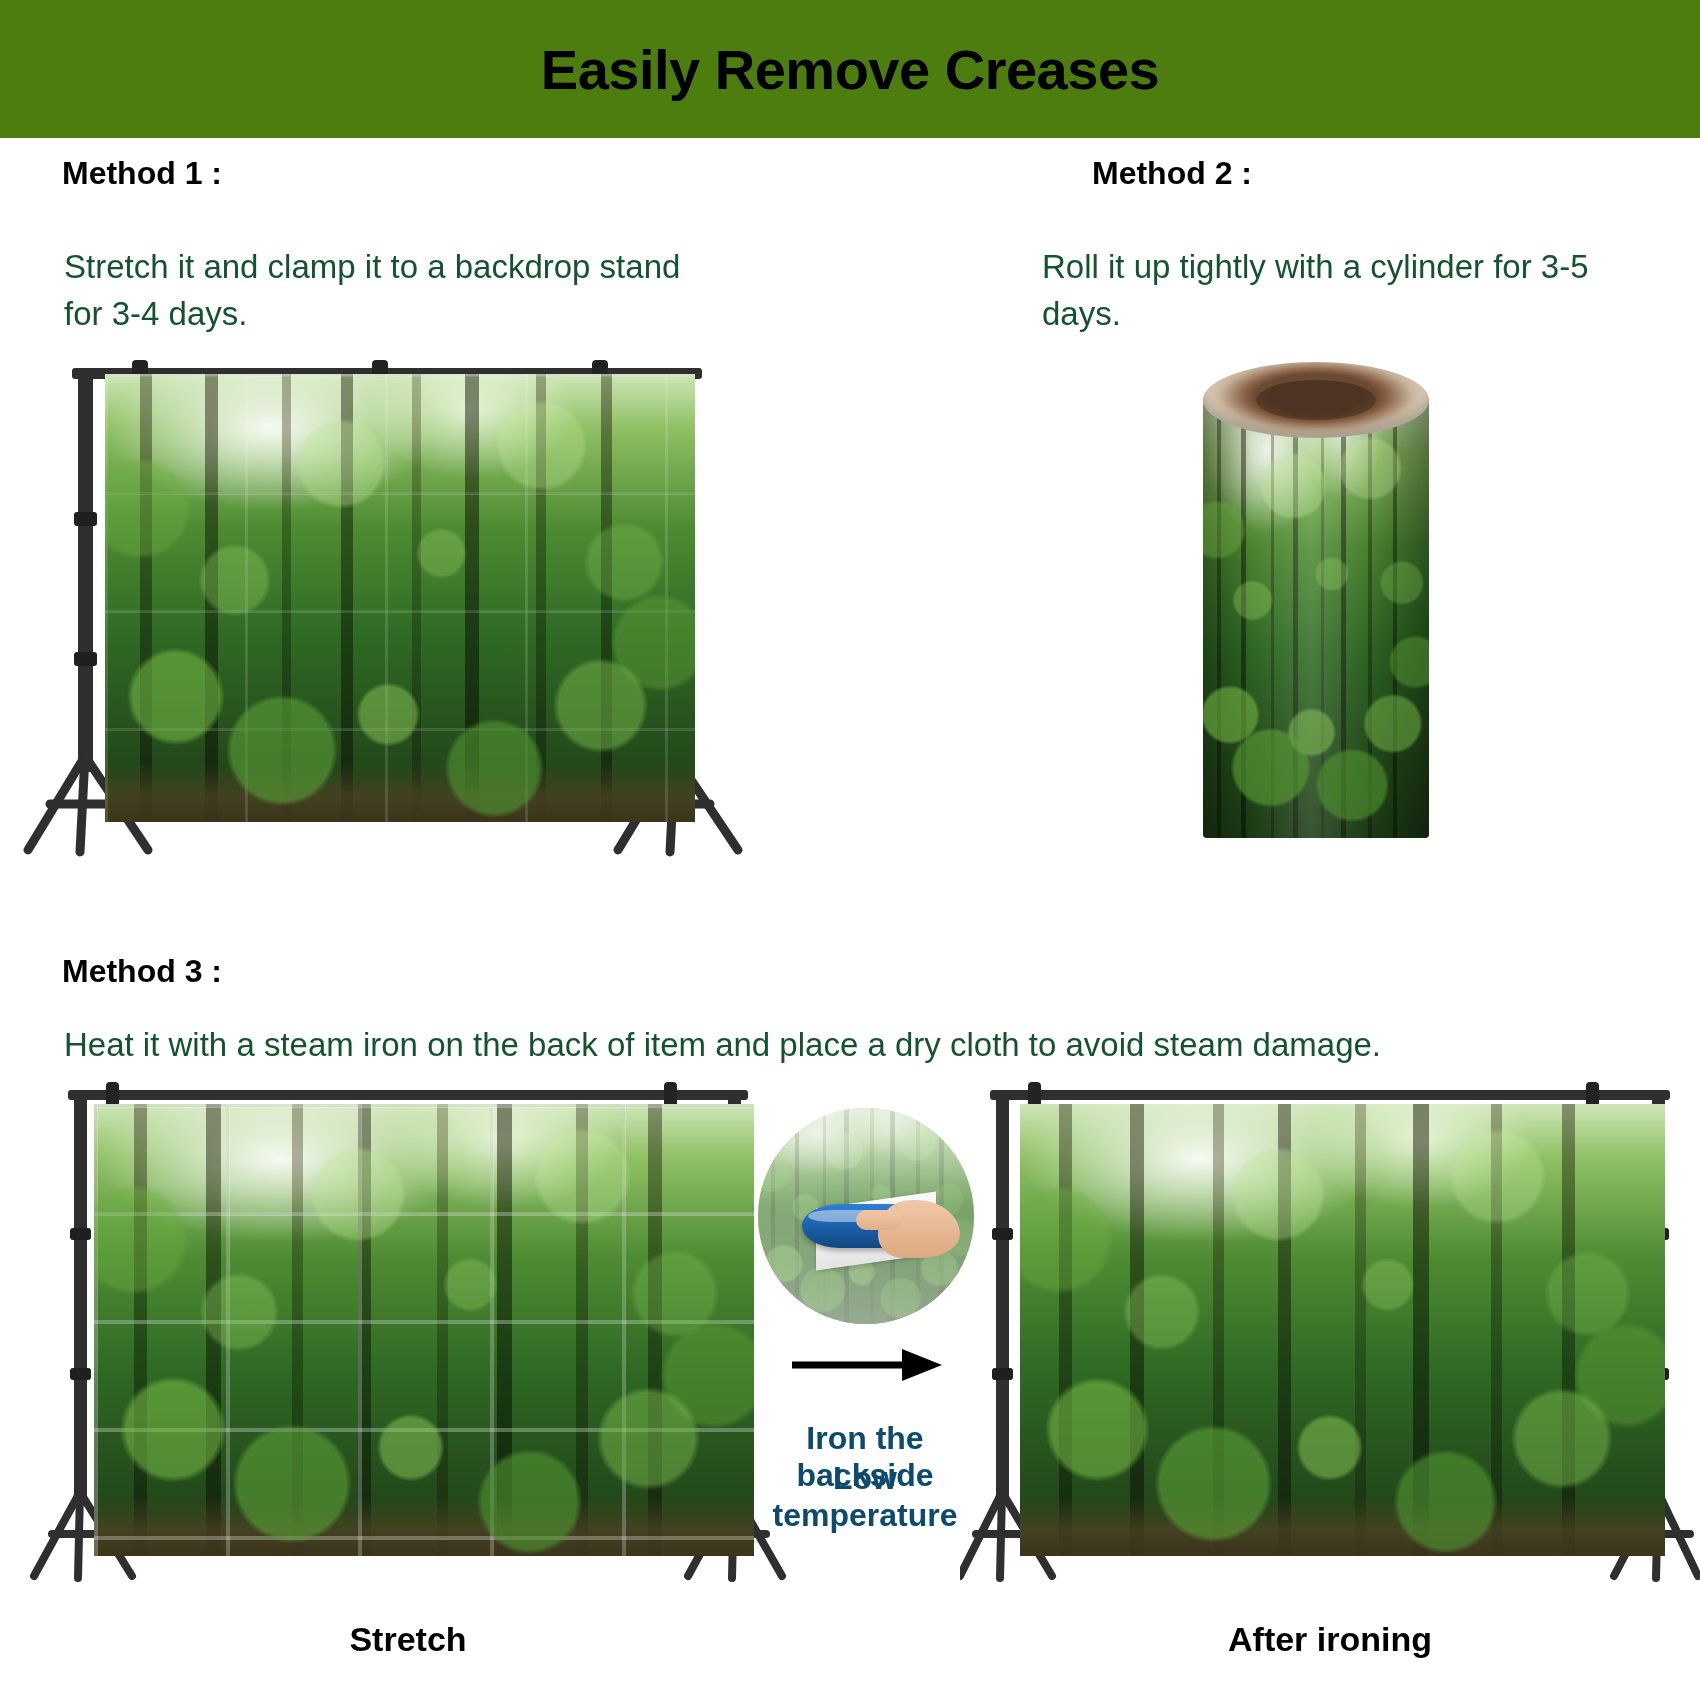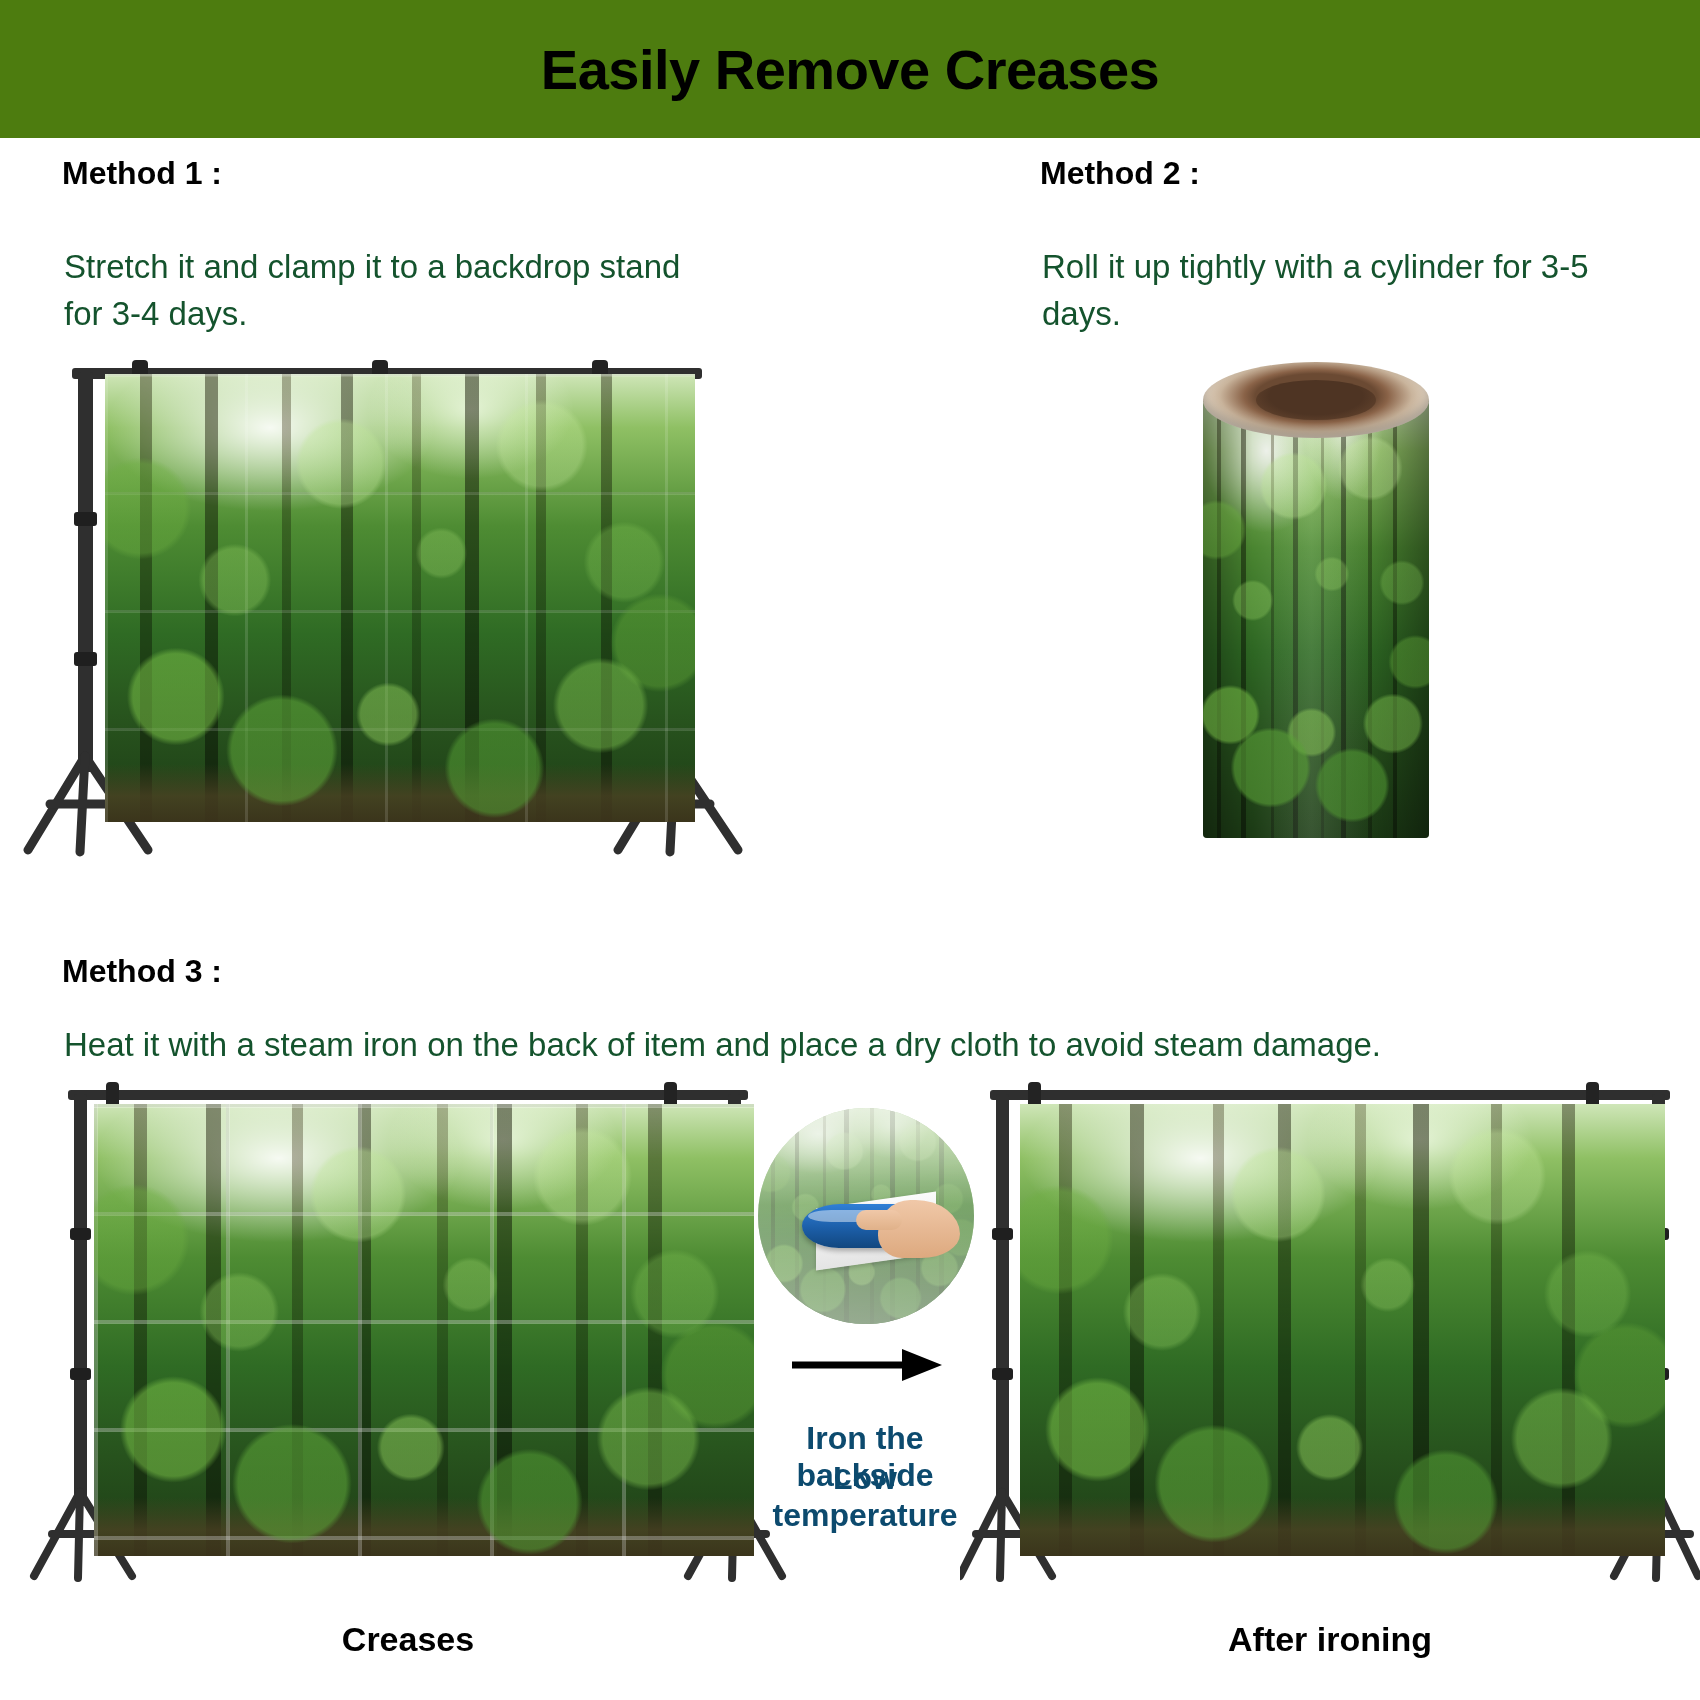--- a/index.html
+++ b/index.html
@@ -43,21 +43,21 @@
   }
   .method-desc {
     position: absolute;
     font-size: 33px;
     color: #14532d;
     line-height: 1.42;
   }
 
   #m1-title { left: 62px; top: 155px; }
   #m1-desc  { left: 64px; top: 244px; width: 650px; }
-  #m2-title { left: 1040px; top: 155px; }
+  #m2-title { left: 1092px; top: 155px; }
   #m2-desc  { left: 1042px; top: 244px; width: 620px; }
   #m3-title { left: 62px; top: 938px; margin-top: 15px; }
   #m3-desc  { left: 64px; top: 1022px; width: 1580px; }
 
   
   .forest {
     position: relative;
     overflow: hidden;
     background:
       radial-gradient(ellipse 45% 30% at 28% 12%, rgba(255,255,255,0.92) 0%, rgba(255,255,255,0.0) 62%),
@@ -338,21 +338,21 @@
         <rect x="78" y="4" width="13" height="34" rx="4"></rect>
         <rect x="636" y="4" width="13" height="34" rx="4"></rect>
       </g>
     </svg>
   </div>
   <div class="cloth forest">
     <div class="ground"></div>
     <div class="creases strong"></div>
   </div>
 </div>
-<div class="caption" id="cap-received">Creases</div>
+<div class="caption" id="cap-received">Stretch</div>
 
 <div id="iron-circle">
   <div class="mini-forest forest"></div>
   <div class="circle-haze"></div>
   <div class="cloth-sheet"></div>
   <div class="iron-shape"></div>
   <div class="hand-shape"></div>
 </div>
 
 <div id="arrow-wrap">

